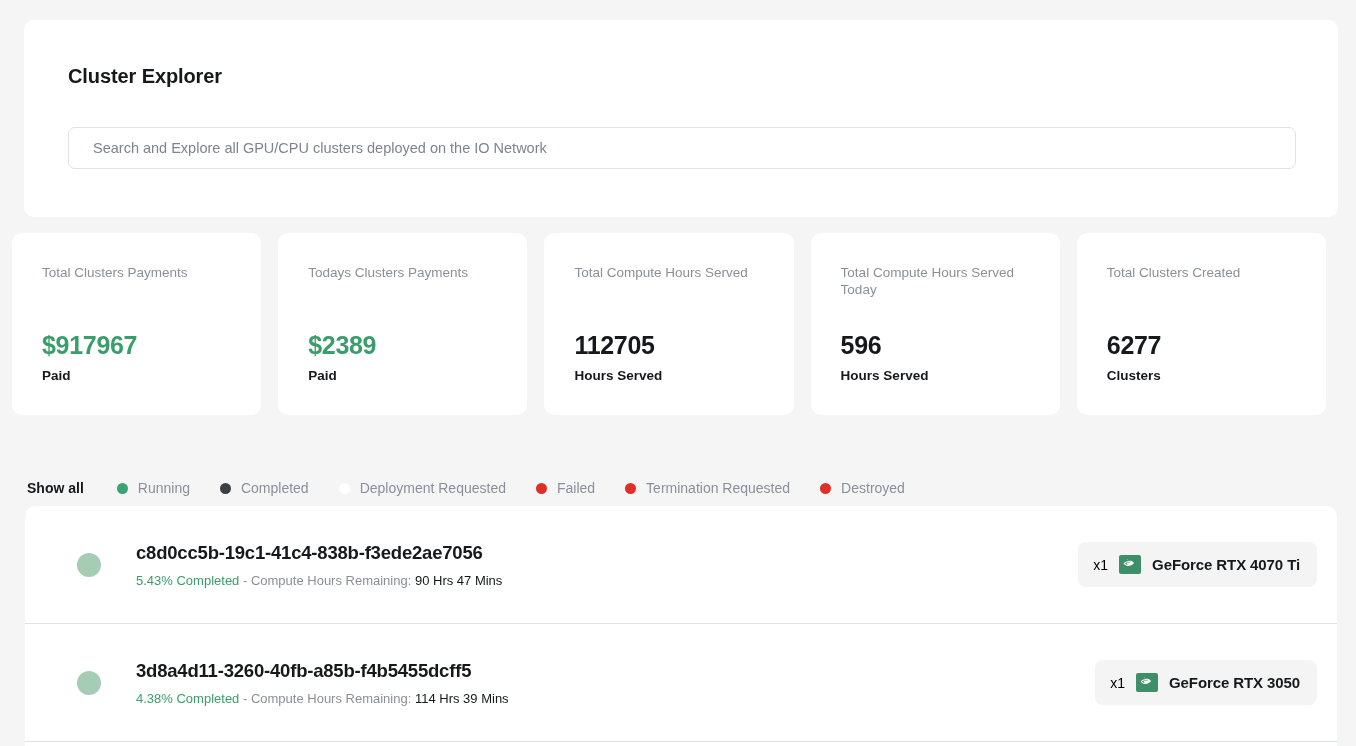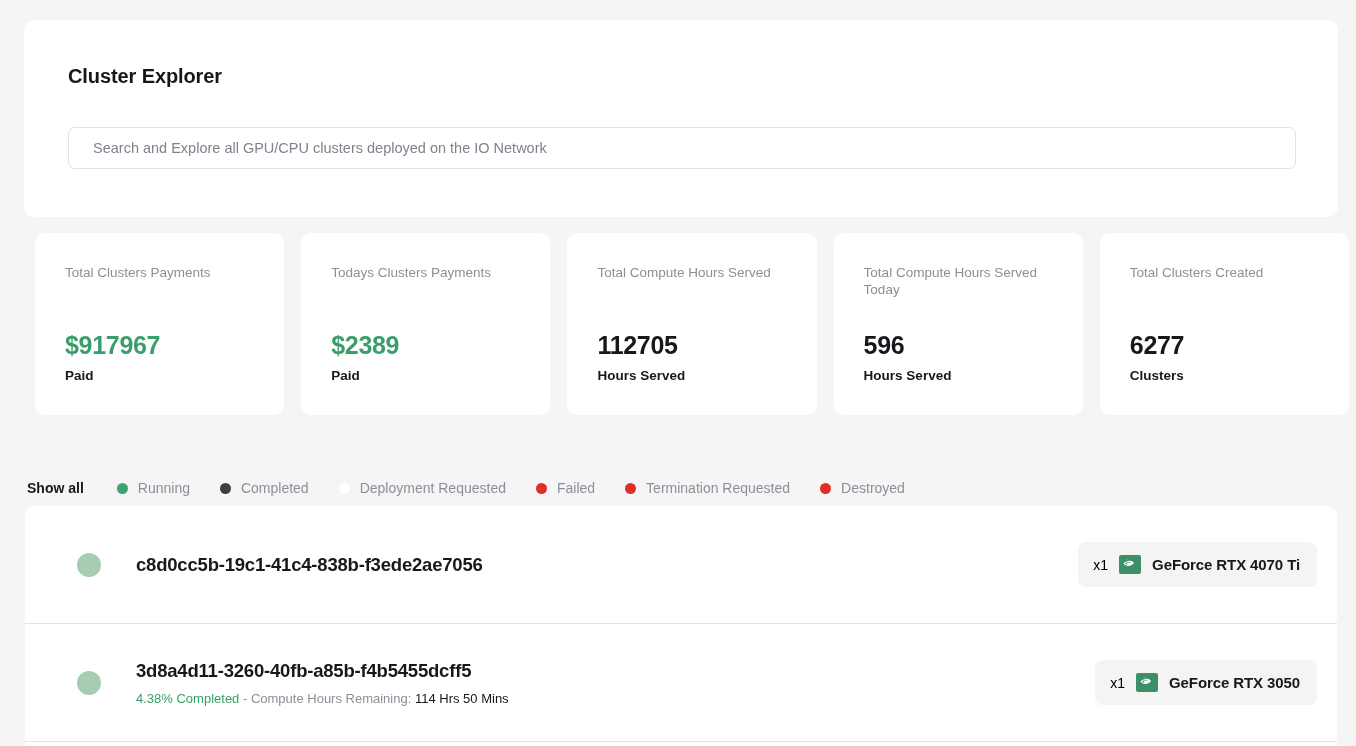--- a/index.html
+++ b/index.html
@@ -58,21 +58,21 @@
     outline: none;
   }
   .search-input::placeholder {
     color: #7d848e;
     opacity: 1;
   }
 
   
   .stats-row {
     position: absolute;
-    left: 35px;
+    left: 12px;
     top: 233px;
     width: 1314px;
     height: 182px;
     display: flex;
     gap: 17px;
     justify-content: space-between;
   }
   .stat-card {
     flex: 1 1 0;
     background: #ffffff;
@@ -287,36 +287,37 @@
         <span class="legend-dot" style="background:#e02f28"></span>
         <span class="legend-text">Destroyed</span>
       </div>
     </div>
 
   <div class="list-card" id="cluster-list">
       <div class="cluster-row">
         <span class="status-dot" style="background:#a6cdb4"></span>
         <div class="cluster-info">
           <div class="cluster-id">c8d0cc5b-19c1-41c4-838b-f3ede2ae7056</div>
+          <div class="cluster-sub"><span class="sub-pct">5.43% Completed</span><span class="sub-mid"> - Compute Hours Remaining: </span><span class="sub-hours">90 Hrs 47 Mins</span></div>
         </div>
         <div class="gpu-badge">
           <span class="gpu-count">x1</span>
           <span class="gpu-icon">
             <svg width="16" height="11" viewBox="0 0 32 22" aria-hidden="true">
               <path fill="#ffffff" d="M11.6 6.4v-2C16.4 3.7 20.4 5 23.1 8.2c0 0-3 4-8.2 4-2.4 0-4.4-1-5.9-2.6 1.2-1.5 3.1-2.6 5.3-2.6 1.5 0 2.8.4 3.9 1.1-1-1.3-2.6-2.2-4.5-2.2-.8 0-1.5.2-2.1.5zM11.6 0v2.6C18.9 2 24 7.9 24 7.9s-4.6 5.9-10.9 5.9c-5.6 0-9.9-4.5-9.9-4.5S5.4 5 11.6 4.4v1.9C8.3 6.8 6 9 6 9s2.7 3.2 6.2 3.2c4.9 0 9-3.8 9-3.8S17 2.1 11.6 2.1c-.2 0-.4 0-.6.1V0z"></path>
             </svg>
           </span>
           <span class="gpu-name">GeForce RTX 4070 Ti</span>
         </div>
       </div>
       <div class="cluster-row">
         <span class="status-dot" style="background:#a6cdb4"></span>
         <div class="cluster-info">
           <div class="cluster-id">3d8a4d11-3260-40fb-a85b-f4b5455dcff5</div>
-          <div class="cluster-sub"><span class="sub-pct">4.38% Completed</span><span class="sub-mid"> - Compute Hours Remaining: </span><span class="sub-hours">114 Hrs 50 Mins</span></div>
+          <div class="cluster-sub"><span class="sub-pct">4.38% Completed</span><span class="sub-mid"> - Compute Hours Remaining: </span><span class="sub-hours">114 Hrs 39 Mins</span></div>
         </div>
         <div class="gpu-badge">
           <span class="gpu-count">x1</span>
           <span class="gpu-icon">
             <svg width="16" height="11" viewBox="0 0 32 22" aria-hidden="true">
               <path fill="#ffffff" d="M11.6 6.4v-2C16.4 3.7 20.4 5 23.1 8.2c0 0-3 4-8.2 4-2.4 0-4.4-1-5.9-2.6 1.2-1.5 3.1-2.6 5.3-2.6 1.5 0 2.8.4 3.9 1.1-1-1.3-2.6-2.2-4.5-2.2-.8 0-1.5.2-2.1.5zM11.6 0v2.6C18.9 2 24 7.9 24 7.9s-4.6 5.9-10.9 5.9c-5.6 0-9.9-4.5-9.9-4.5S5.4 5 11.6 4.4v1.9C8.3 6.8 6 9 6 9s2.7 3.2 6.2 3.2c4.9 0 9-3.8 9-3.8S17 2.1 11.6 2.1c-.2 0-.4 0-.6.1V0z"></path>
             </svg>
           </span>
           <span class="gpu-name">GeForce RTX 3050</span>
         </div>

